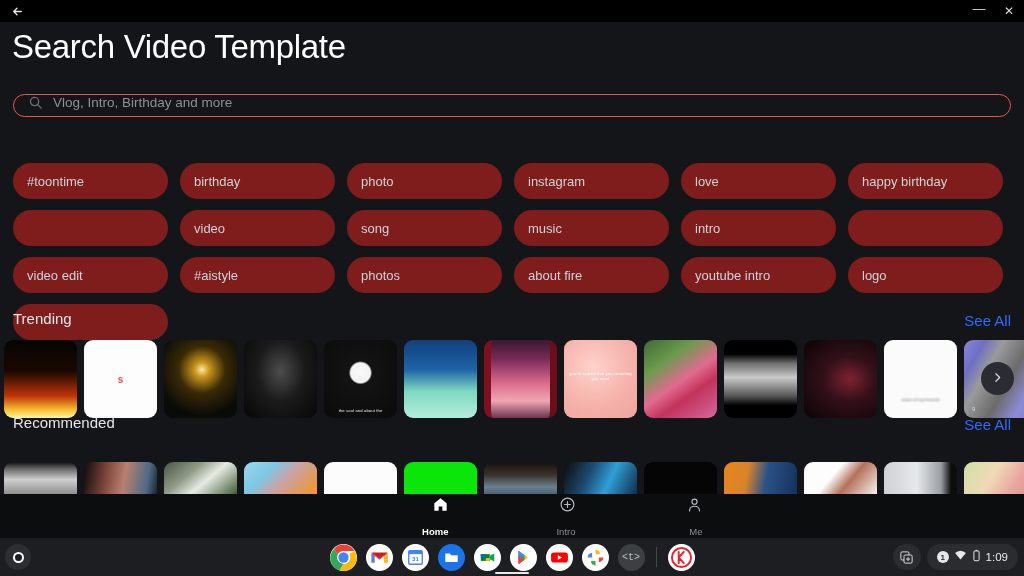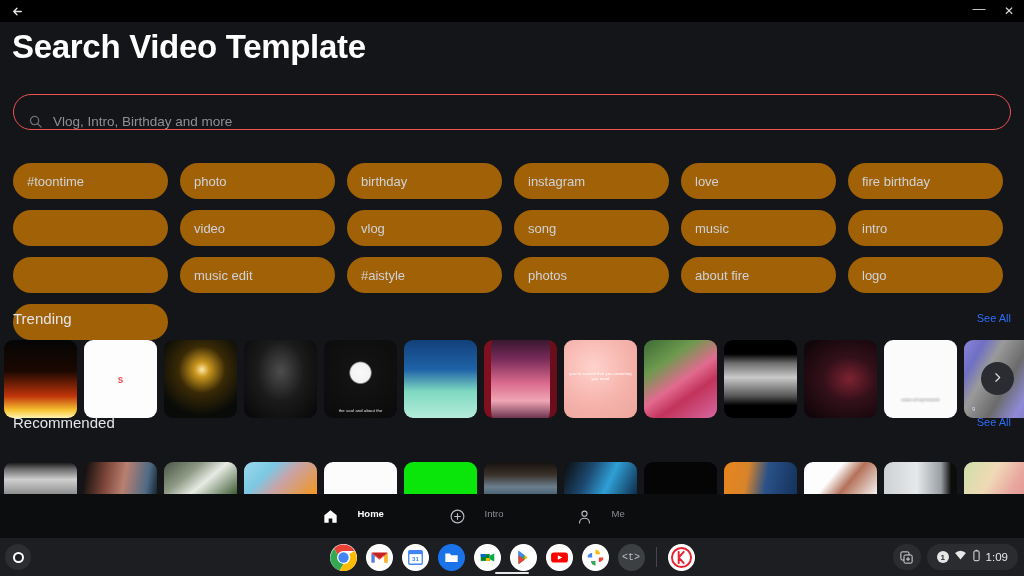--- a/index.html
+++ b/index.html
@@ -28,51 +28,51 @@
   .tb-btn.min{ font-size:13px; padding-bottom:6px; }
 
   
   .app{
     position:absolute; left:0; top:22px; width:1024px; height:516px;
     background:#141518; overflow:hidden;
   }
 
   .page-title{
     position:absolute; left:12px; top:6px;
-    font-size:33px; font-weight:bold; color:#ffffff; letter-spacing:-0.3px;
+    font-size:33px; font-weight:normal; color:#ffffff; letter-spacing:-0.3px;
   }
 
   
   .searchbar{
-    position:absolute; left:13px; top:72px; width:998px; height:36px;
+    position:absolute; left:13px; top:72px; width:998px; height:23px;
     border:1.6px solid #ef5350; border-radius:18px;
-    display:flex; align-items:flex-end; padding:0 14px; background:#141518;
+    display:flex; align-items:flex-start; padding:0 14px; background:#141518;
   }
   .search-icon{ width:15px; height:15px; flex:0 0 15px; margin-right:10px; opacity:.65; }
   .search-ph{ font-size:13.5px; color:#8d9096; }
 
   
   .chips{
     position:absolute; left:13px; top:141px; width:1024px;
     display:flex; flex-wrap:wrap; gap:11px 12px;
   }
   .chip{
-    width:155px; height:36px; border-radius:18px; background:#a16207;
+    width:155px; height:36px; border-radius:18px; background:#7f1d1d;
     display:flex; align-items:center; padding:0 14px;
     font-size:13px; color:#cfd2d8; white-space:nowrap; overflow:hidden;
     flex:0 0 155px;
   }
 
   
   .sec-head{ position:absolute; left:0; width:1024px; height:26px; }
   .sec-title{
     position:absolute; left:13px; top:0; font-size:15px; color:#e3e5e9; font-weight:500;
   }
   .see-all{
-    position:absolute; right:13px; top:2px; font-size:11px; color:#2e6cf6;
+    position:absolute; right:13px; top:2px; font-size:15px; color:#2e6cf6;
   }
 
   
   .rail{ position:absolute; left:0; width:1024px; display:flex; gap:7px; padding-left:4px; }
   .thumb{
     flex:0 0 73px; width:73px; height:78px; border-radius:9px;
     overflow:hidden; position:relative; background:#000;
   }
   .thumb.short{ height:32px; border-radius:9px 9px 0 0; }
   .t-label{
@@ -90,21 +90,21 @@
     background:#2a2c31; display:flex; align-items:center; justify-content:center;
     color:#d8dadd; font-size:14px;
   }
 
   
   .bottomnav{
     position:absolute; left:0; bottom:0; width:1024px; height:44px;
     background:#0c0d0f; display:flex; align-items:center;
   }
   .nav-item{
-    flex:0 0 127px; display:flex; flex-direction:row; align-items:flex-start; gap:19px;
+    flex:0 0 127px; display:flex; flex-direction:column; align-items:flex-end; gap:13px;
   }
   .nav-lab{ font-size:9.5px; color:#8b8e94; }
   .nav-item.active .nav-lab{ color:#ffffff; font-weight:bold; }
   .nav-ico{ width:17px; height:17px; display:block; }
 
   
   .shelf{
     position:absolute; left:0; bottom:0; width:1024px; height:38px;
     background:#1d1e21; display:flex; align-items:center;
   }
@@ -169,68 +169,68 @@
       </svg>
     </span>
     <span class="search-ph">Vlog, Intro, Birthday and more</span>
   </div>
 
   <div class="chips">
     <div class="chip">
         <span>#toontime</span>
       </div>
     <div class="chip">
+        <span>birthday</span>
+      </div>
+    <div class="chip">
         <span>photo</span>
       </div>
     <div class="chip">
-        <span>birthday</span>
-      </div>
-    <div class="chip">
         <span>instagram</span>
       </div>
     <div class="chip">
         <span>love</span>
       </div>
     <div class="chip">
-        <span>fire birthday</span>
+        <span>happy birthday</span>
       </div>
     <div class="chip">
         <span></span>
       </div>
 
     <div class="chip">
         <span>video</span>
       </div>
     <div class="chip">
-        <span>vlog</span>
-      </div>
-    <div class="chip">
         <span>song</span>
       </div>
     <div class="chip">
         <span>music</span>
       </div>
     <div class="chip">
         <span>intro</span>
       </div>
     <div class="chip">
         <span></span>
       </div>
 
     <div class="chip">
-        <span>music edit</span>
+        <span>video edit</span>
       </div>
     <div class="chip">
         <span>#aistyle</span>
       </div>
     <div class="chip">
         <span>photos</span>
       </div>
     <div class="chip">
         <span>about fire</span>
+      </div>
+    <div class="chip">
+        <span>youtube intro</span>
       </div>
     <div class="chip">
         <span>logo</span>
       </div>
     <div class="chip">
         <span></span>
       </div>
   </div>
 
   <div class="sec-head" style="top:288px;">

